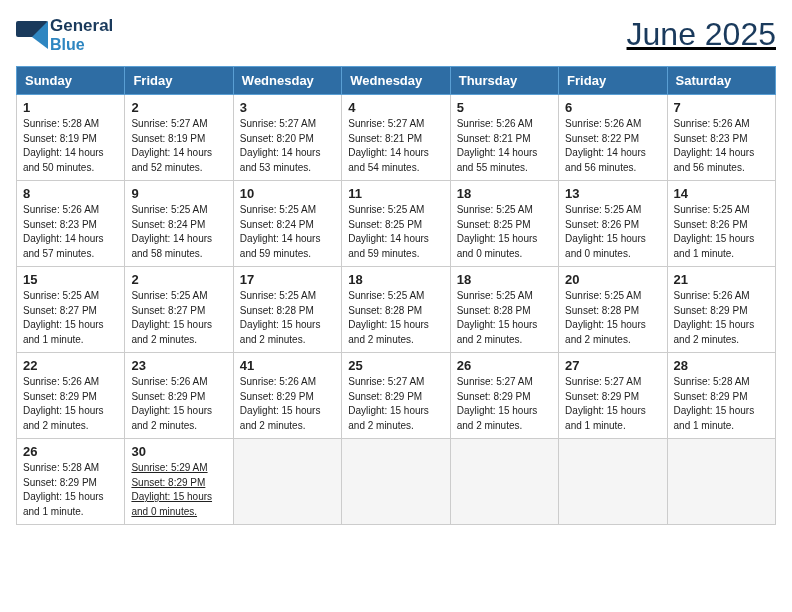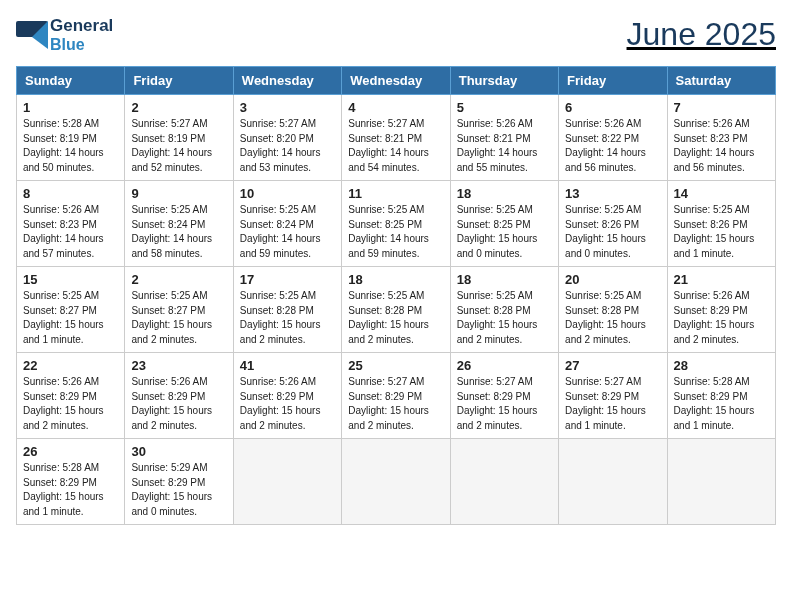--- a/index.html
+++ b/index.html
@@ -326,21 +326,21 @@
       <tr>
         <td>
           <span class="day-num">26</span>
           <div class="day-info" style="white-space: pre-line;">Sunrise: 5:28 AM
 Sunset: 8:29 PM
 Daylight: 15 hours
 and 1 minute.</div>
         </td>
         <td>
           <span class="day-num">30</span>
-          <div class="day-info" style="white-space: pre-line;">Sunrise: 5:29 AM
+          <div class="day-info" style="white-space: pre-line; text-decoration: underline;">Sunrise: 5:29 AM
 Sunset: 8:29 PM
 Daylight: 15 hours
 and 0 minutes.</div>
         </td>
         <td class="empty"></td>
         <td class="empty"></td>
         <td class="empty"></td>
         <td class="empty"></td>
         <td class="empty"></td>
       </tr>

